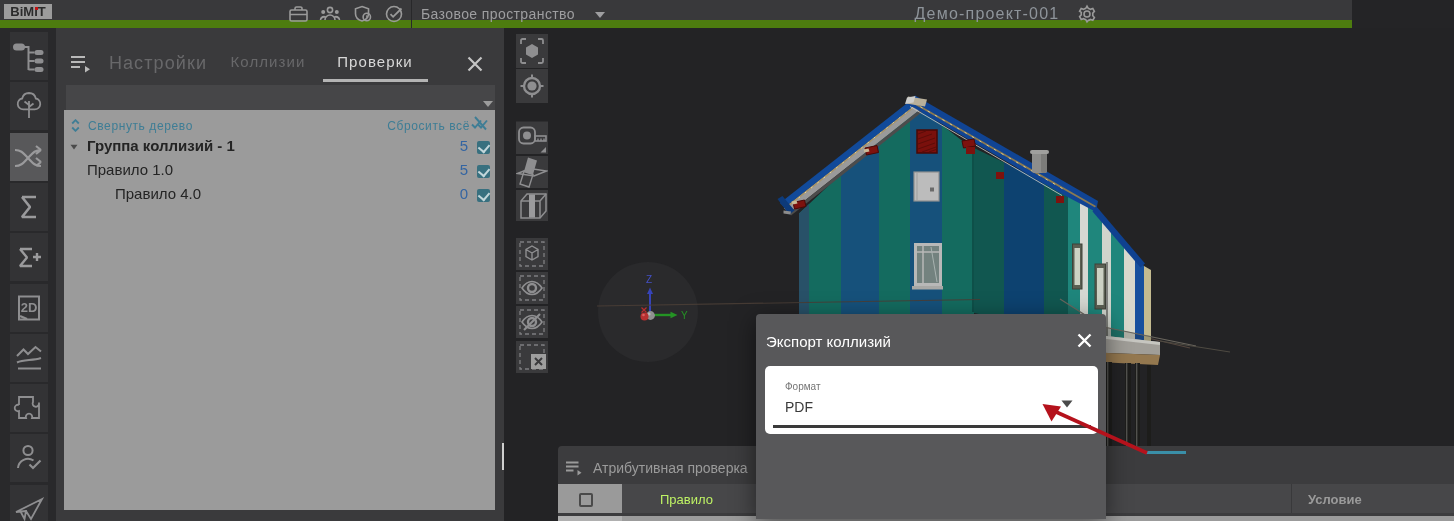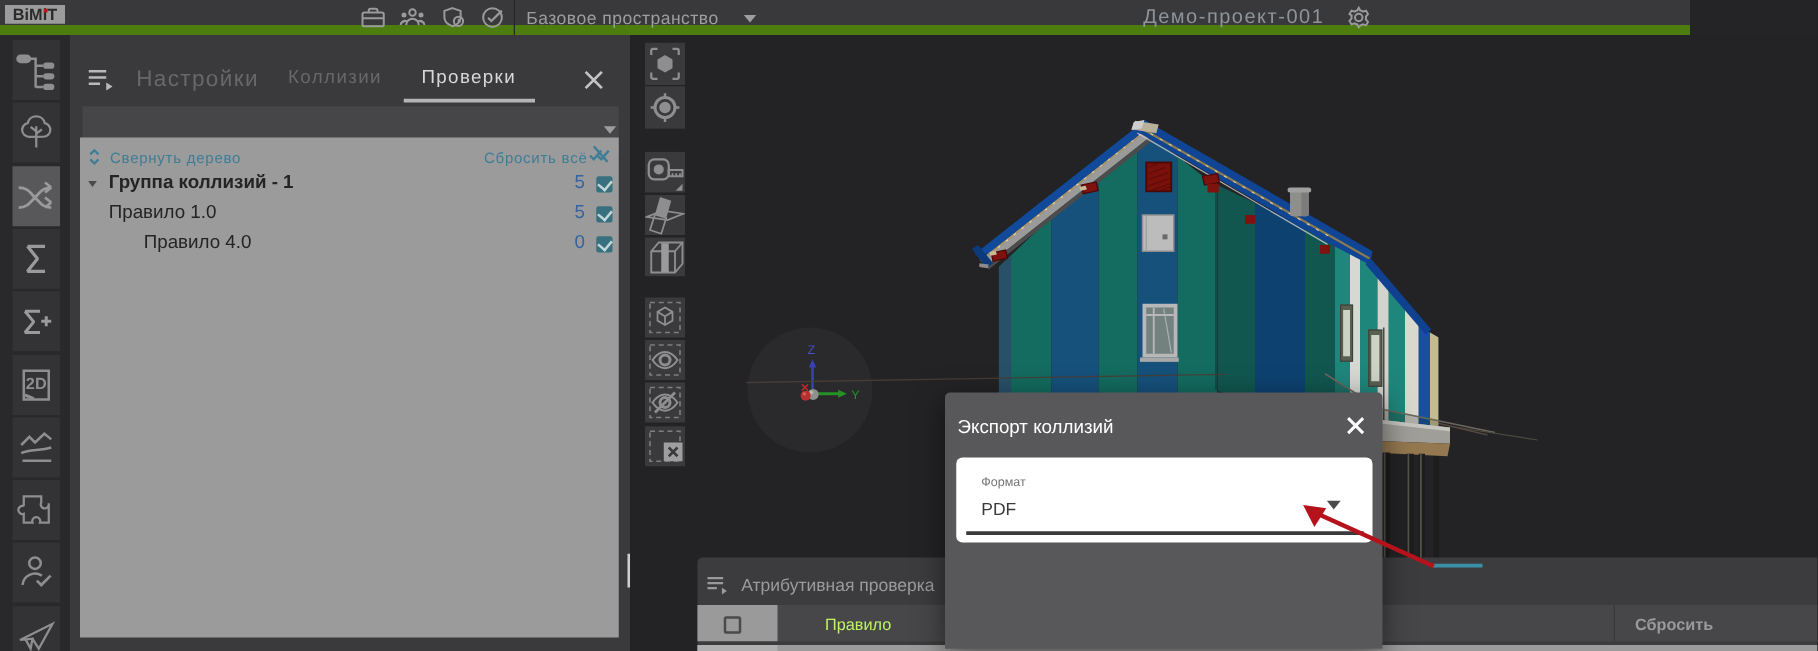--- a/index.html
+++ b/index.html
@@ -383,21 +383,21 @@
           <path d="M1 1.5 h12.5 M1 5.5 h12.5 M1 9.5 h7.5"></path>
         </g>
       <path d="M12.5 9 l4 2.8 -4 2.8 z" fill="#9a9a9a"></path>
     </svg>
     <div class="abs" style="left:35px;top:14px;color:#9b9b9b;font-size:14px;">Атрибутивная проверка</div>
 
     <div class="abs" style="left:0;top:38px;width:896px;height:29px;background:#474749;"></div>
     <div class="abs" style="left:0;top:38px;width:64px;height:29px;background:#9a9a9a;"></div>
     <div class="abs" style="left:21px;top:47px;width:14px;height:14px;border:2px solid #4a4a4a;border-radius:2px;"></div>
     <div class="abs" style="left:82px;top:46px;color:#bef264;font-size:13px;font-weight:normal;margin-left:20px;">Правило</div>
-    <div class="abs" style="left:750px;top:46px;color:#9a9a9a;font-size:13px;font-weight:bold;">Сбросить</div>
+    <div class="abs" style="left:750px;top:46px;color:#9a9a9a;font-size:13px;font-weight:bold;">Условие</div>
     <div class="abs" style="left:733px;top:38px;width:1px;height:29px;background:#39393b;"></div>
 
     <div class="abs" style="left:0;top:70px;width:896px;height:5px;background:#9b9b9b;"></div>
     <div class="abs" style="left:0;top:70px;width:64px;height:5px;background:#b0b0b0;"></div>
   </div>
 
   <div class="abs" style="left:1146px;top:451px;width:40px;height:3px;background:#3a8fa8;"></div>
 
   <div class="abs" style="left:716px;top:314px;width:350px;height:204.5px;background:#58585a;border-radius:4px 4px 0 0;box-shadow:0 6px 24px rgba(0,0,0,0.5);margin-left:40px;">
     <div class="abs" style="left:10px;top:19px;color:#ffffff;font-size:15px;">Экспорт коллизий</div>

